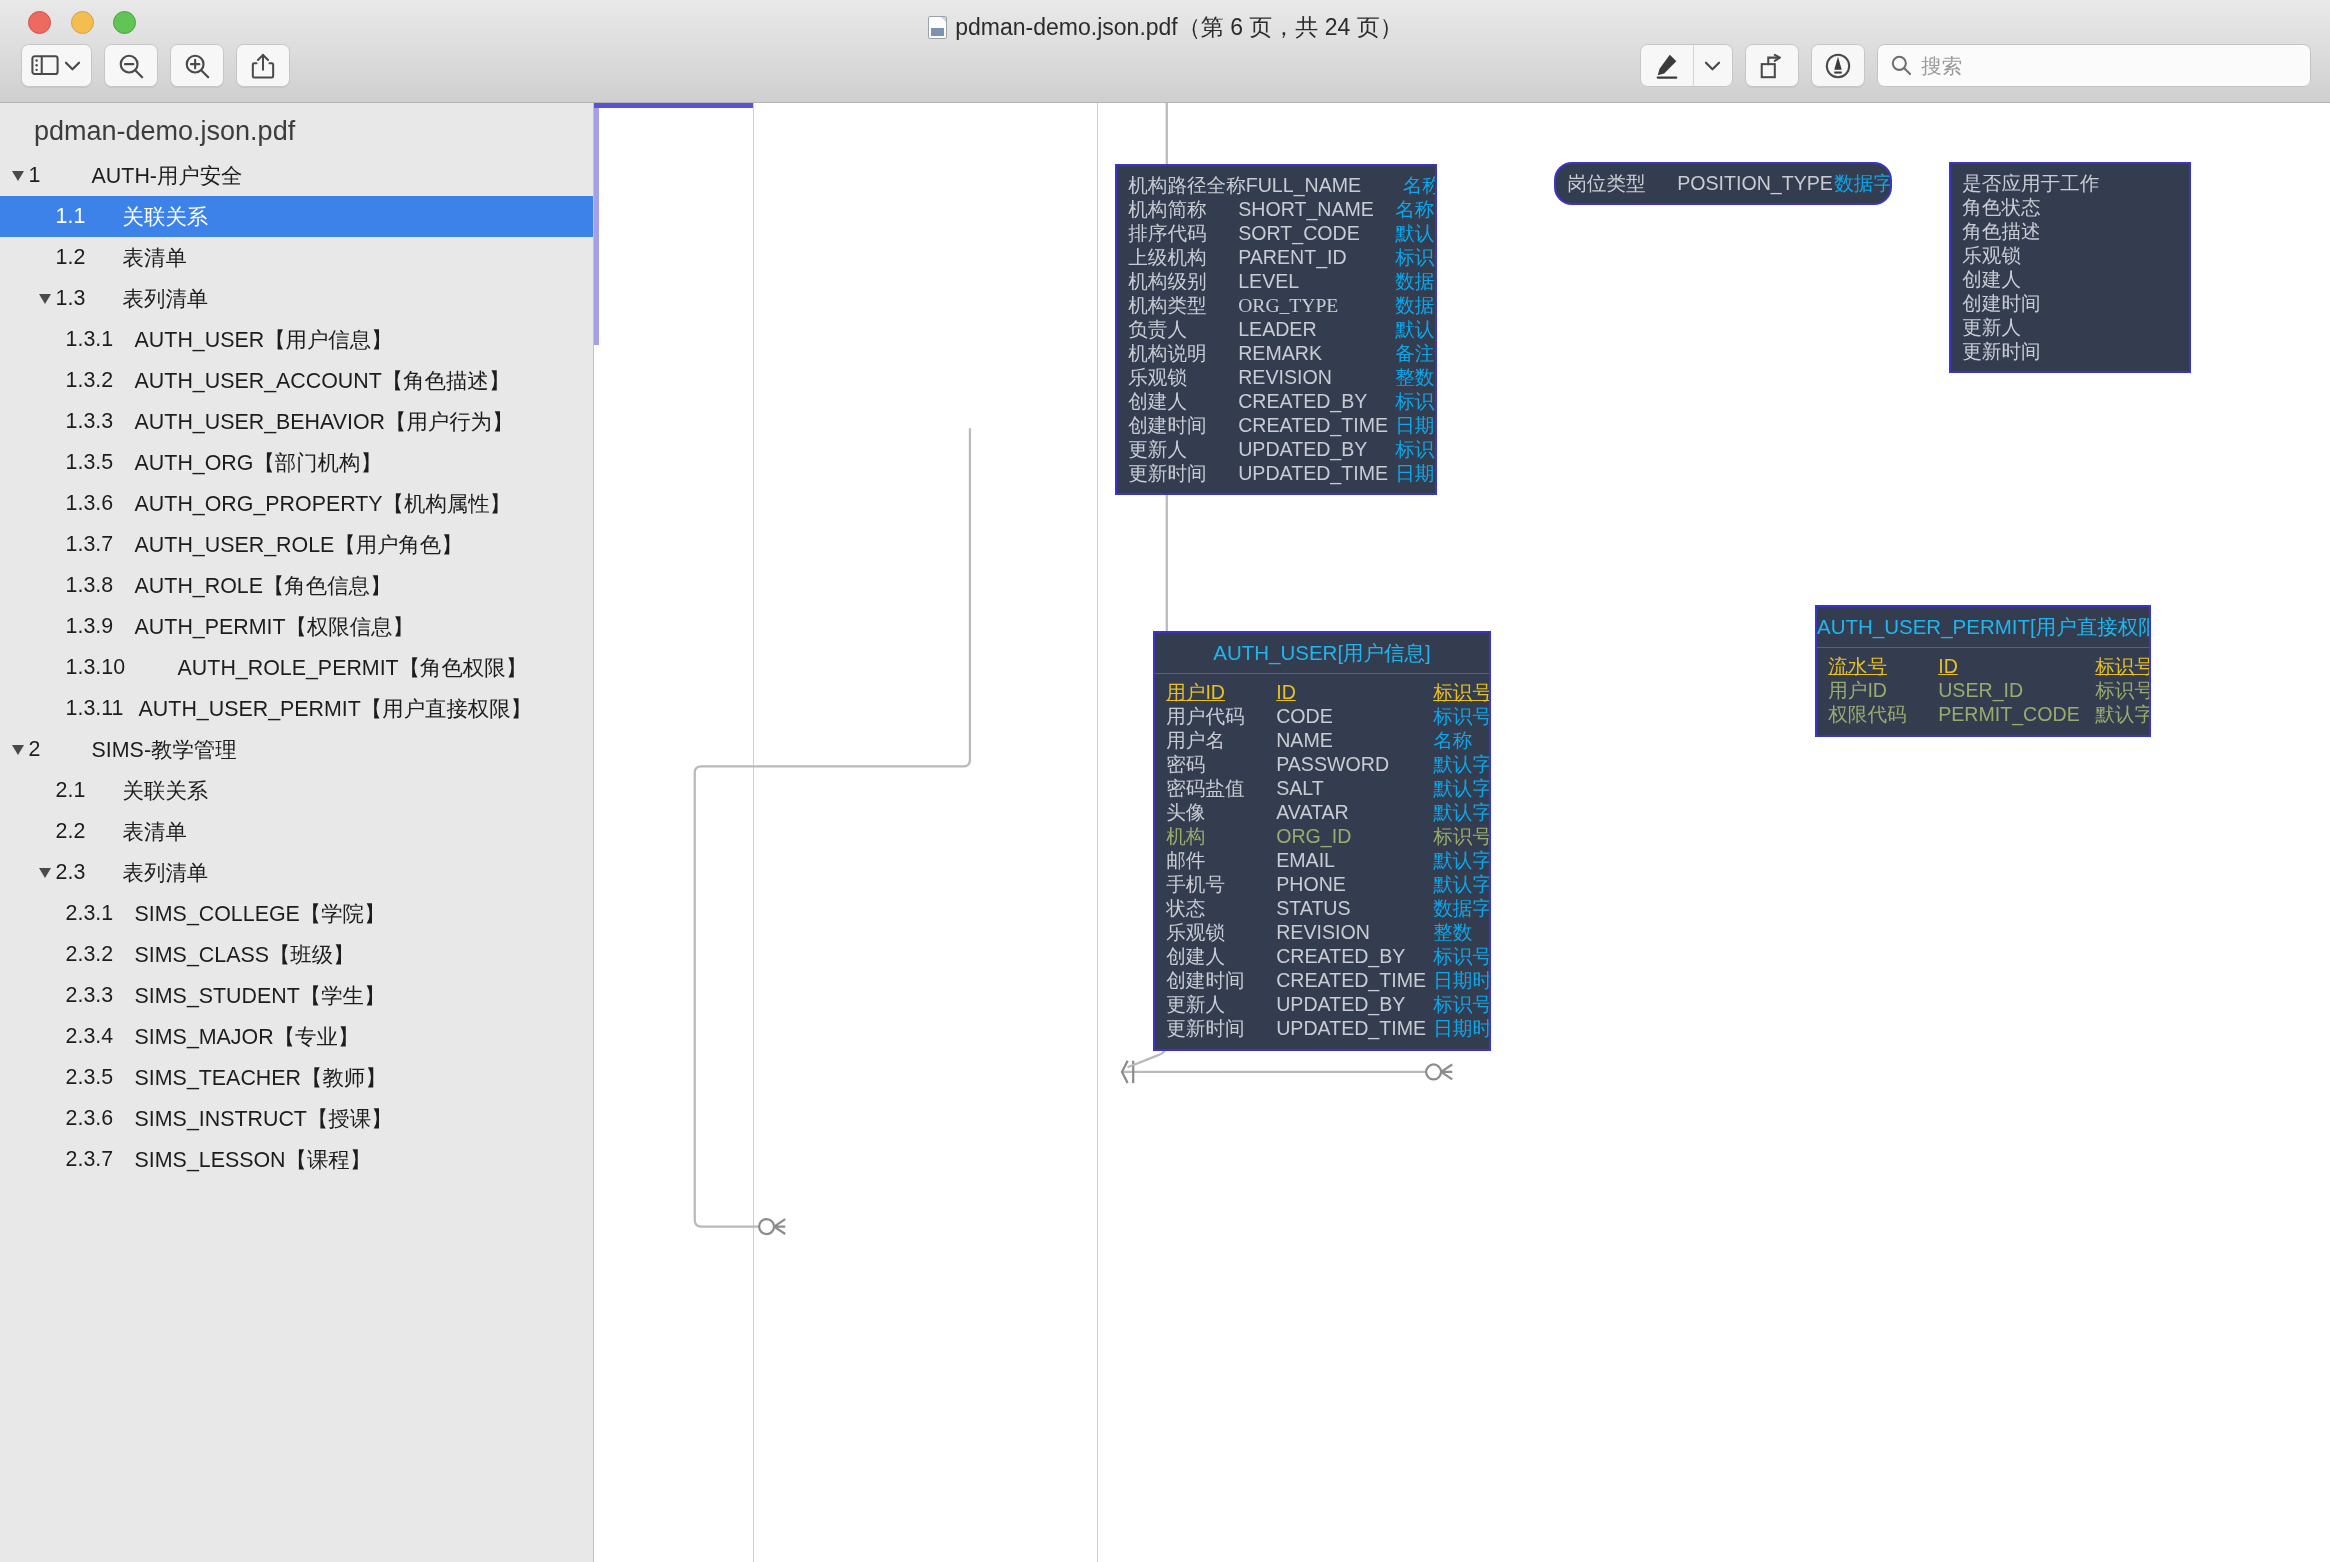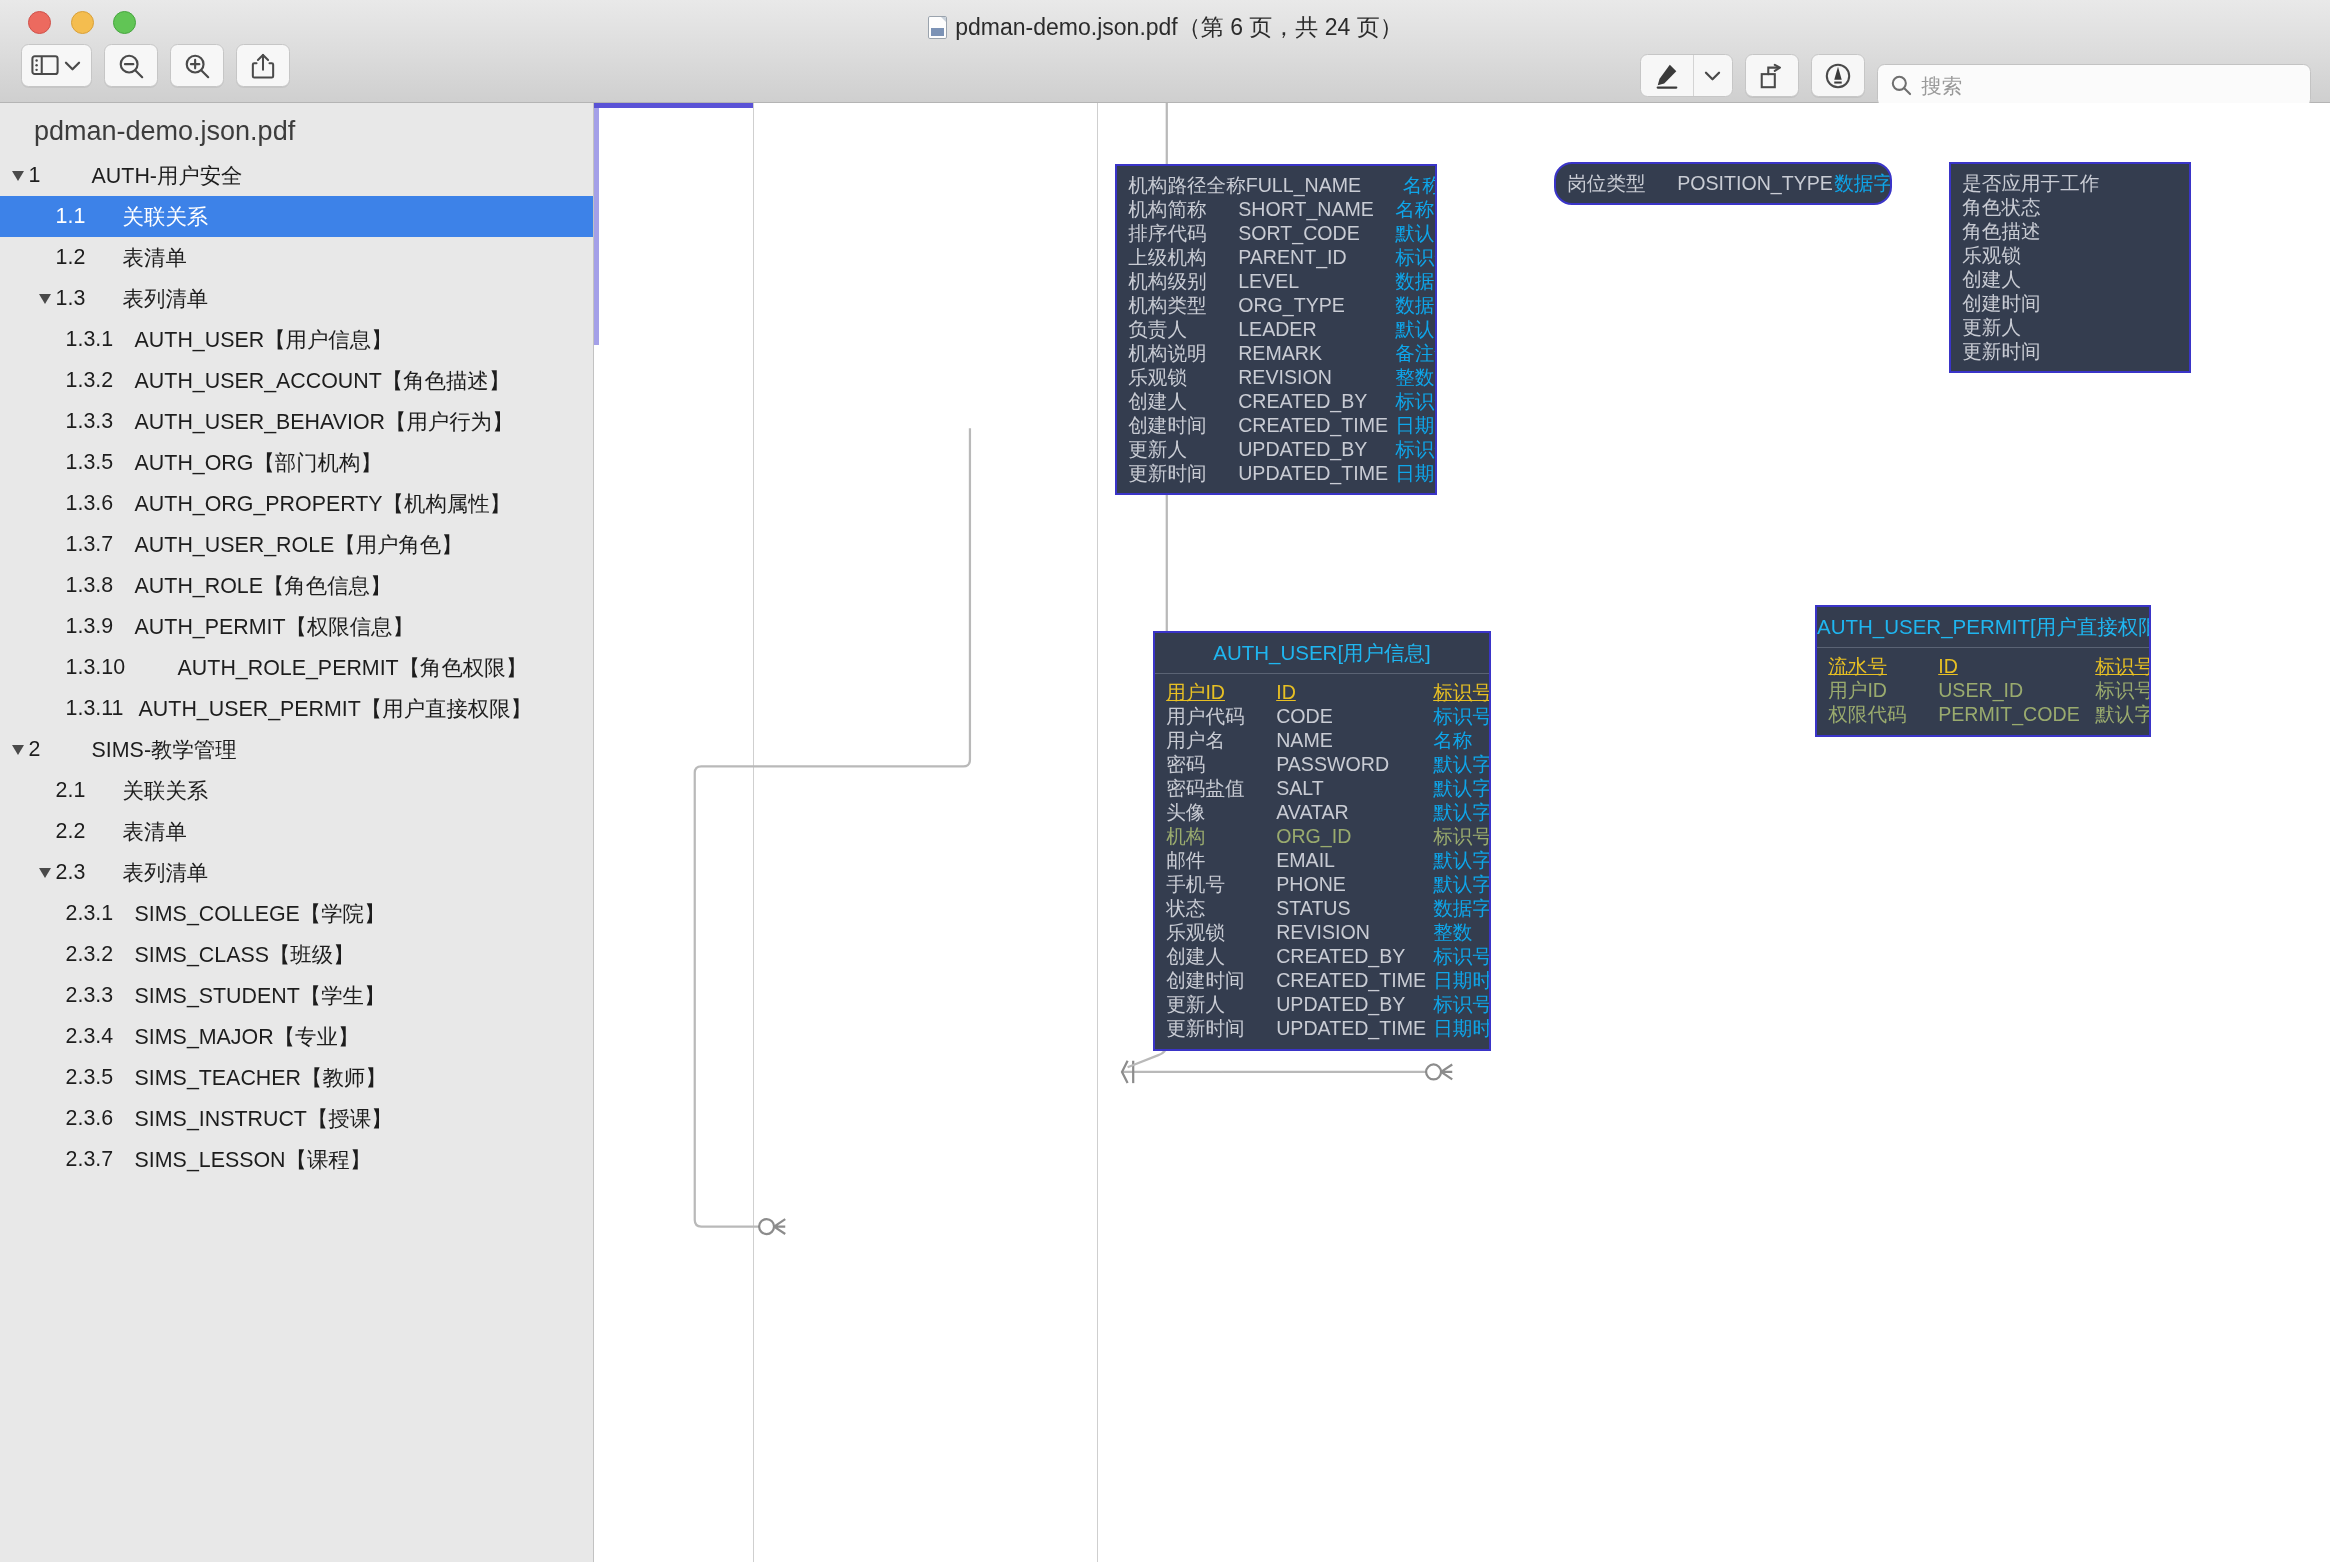--- a/index.html
+++ b/index.html
@@ -112,21 +112,20 @@
 
   .searchbox {
     height: 43px;
     width: 434px;
     background: #fbfbfb;
     border: 0.9px solid #c3c3c3;
     border-radius: 7.5px;
     display: flex; align-items: center;
     padding: 0 12px;
     gap: 9.3px;
-    margin-top: 20px;
   }
   .searchbox .ph {
     font-size: 20.5px;
     color: #9a9a9a;
   }
 
   
   .body {
     flex: 1 1 auto;
     display: flex;
@@ -528,21 +527,21 @@
                 <span class="c-key"></span>
               </div>
               <div class="errow">
                 <span class="c-cn" style="flex: 0 0 110px;">机构级别</span>
                 <span class="c-en" style="flex: 0 0 157px;">LEVEL</span>
                 <span class="c-ty" style="flex: 0 0 103px;">数据字典</span>
                 <span class="c-key"></span>
               </div>
               <div class="errow">
                 <span class="c-cn" style="flex: 0 0 110px;">机构类型</span>
-                <span class="c-en" style="flex: 0 0 157px;">ORG_TYPE</span>
+                <span class="c-en" style="flex: 0 0 157px; font-family: Liberation Serif, serif;">ORG_TYPE</span>
                 <span class="c-ty" style="flex: 0 0 103px;">数据字典</span>
                 <span class="c-key"></span>
               </div>
               <div class="errow">
                 <span class="c-cn" style="flex: 0 0 110px;">负责人</span>
                 <span class="c-en" style="flex: 0 0 157px;">LEADER</span>
                 <span class="c-ty" style="flex: 0 0 103px;">默认字串</span>
                 <span class="c-key"></span>
               </div>
               <div class="errow">

